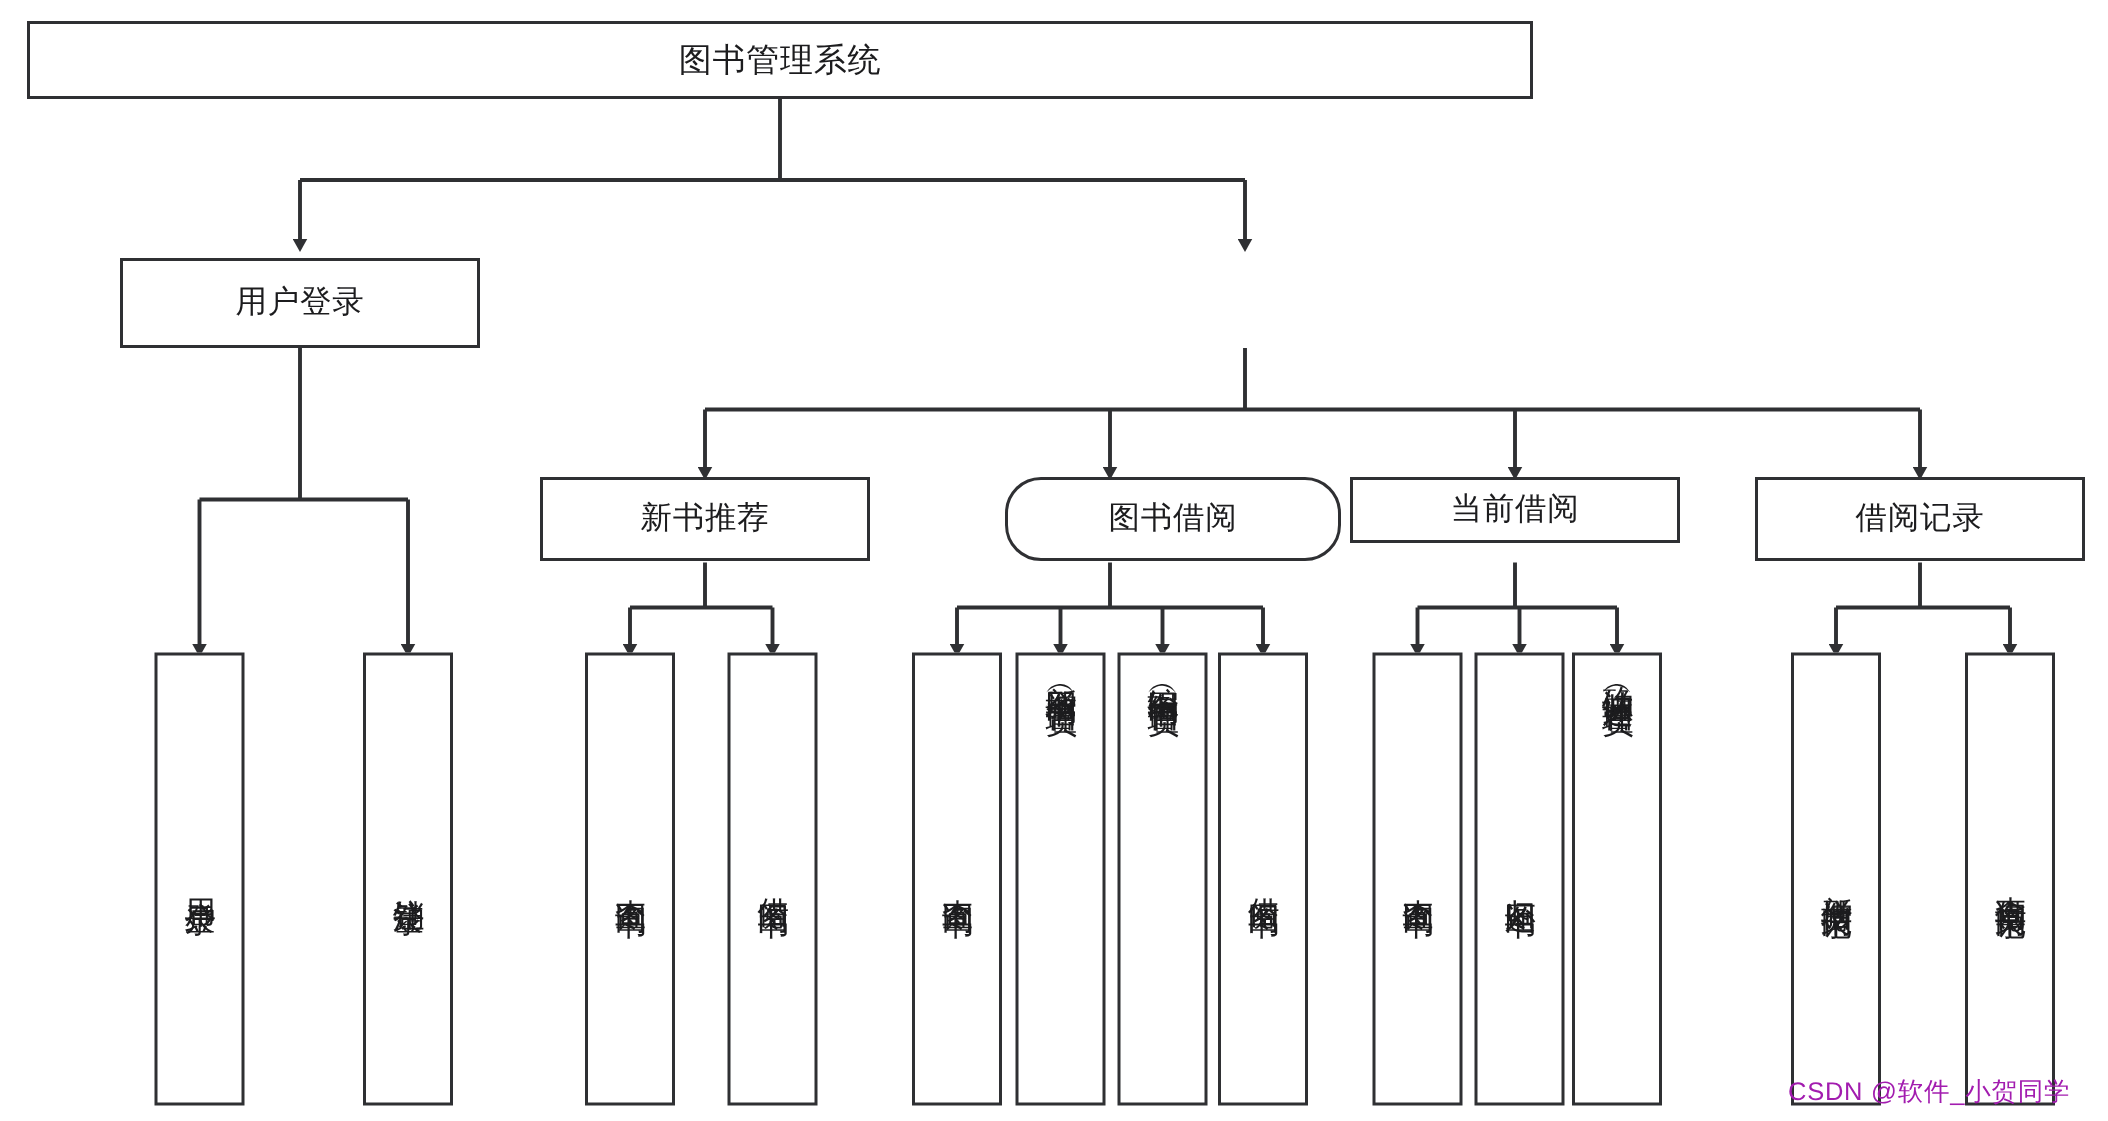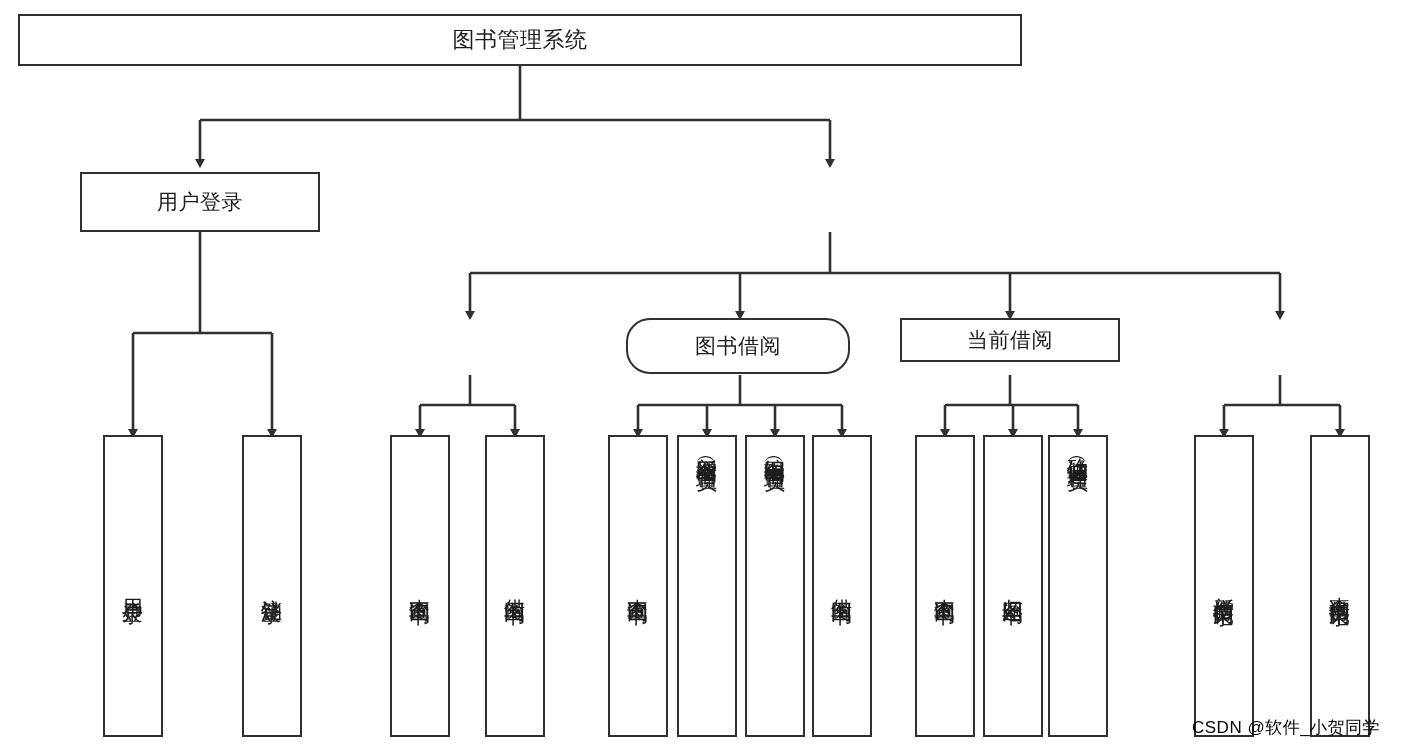--- a/index.html
+++ b/index.html
@@ -64,21 +64,21 @@
     letter-spacing: 2px;
     white-space: nowrap;
   }
   .node.v.center {
     align-items: center;
     padding-top: 0;
   }
   .watermark {
     position: absolute;
     font-size: 17px;
-    color: #000000;
+    color: #a21caf;
     white-space: nowrap;
     z-index: 5;
     letter-spacing: 0.5px;
   }
 </style>
 </head>
 <body>
 
 <div id="canvas">
 
@@ -133,26 +133,32 @@
   </svg>
 
   <div class="node h root" style="left:18px; top:14px; width:1004px; height:52px;">
     <span class="label">图书管理系统</span>
   </div>
 
   <div class="node h" style="left:80px; top:172px; width:240px; height:60px;">
     <span class="label">用户登录</span>
   </div>
 
-  <div class="node h" style="left:626px; top:318px; width:224px; height:56px;border-radius:24px;">
+  <div class="node h" style="left:360px; top:318px; width:220px; height:56px;">
+    <span class="label">新书推荐</span>
+  </div>
+  <div class="node h" style="left:670px; top:318px; width:224px; height:56px;border-radius:24px;">
     <span class="label">图书借阅</span>
   </div>
   <div class="node h" style="left:900px; top:318px; width:220px; height:44px;">
     <span class="label">当前借阅</span>
   </div>
+  <div class="node h" style="left:1170px; top:318px; width:220px; height:56px;">
+    <span class="label">借阅记录</span>
+  </div>
 
   <div class="node v center" style="left:103px; top:435px; width:60px; height:302px;">
     <span class="label">用户登录</span>
   </div>
   <div class="node v center" style="left:242px; top:435px; width:60px; height:302px;">
     <span class="label">注销登录</span>
   </div>
 
   <div class="node v center" style="left:390px; top:435px; width:60px; height:302px;">
     <span class="label">查询图书</span>

